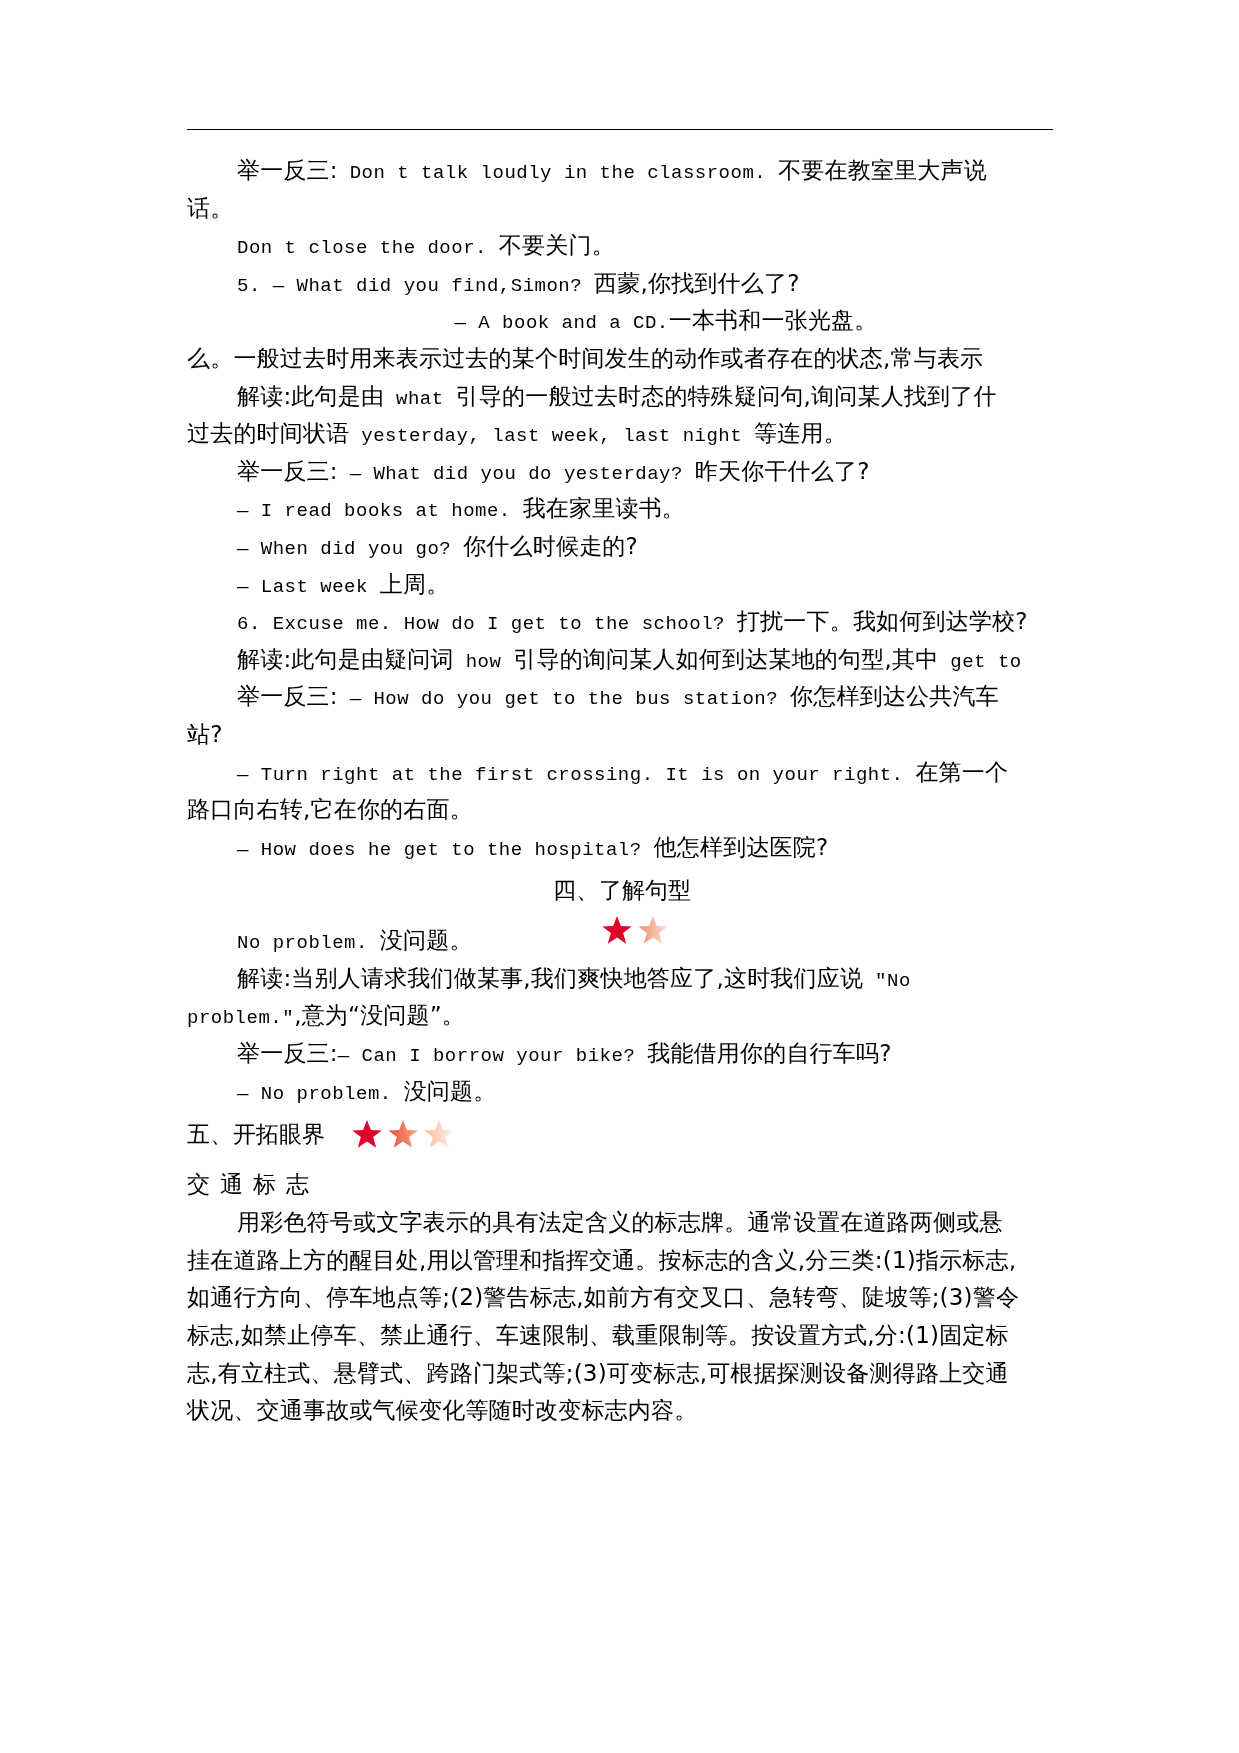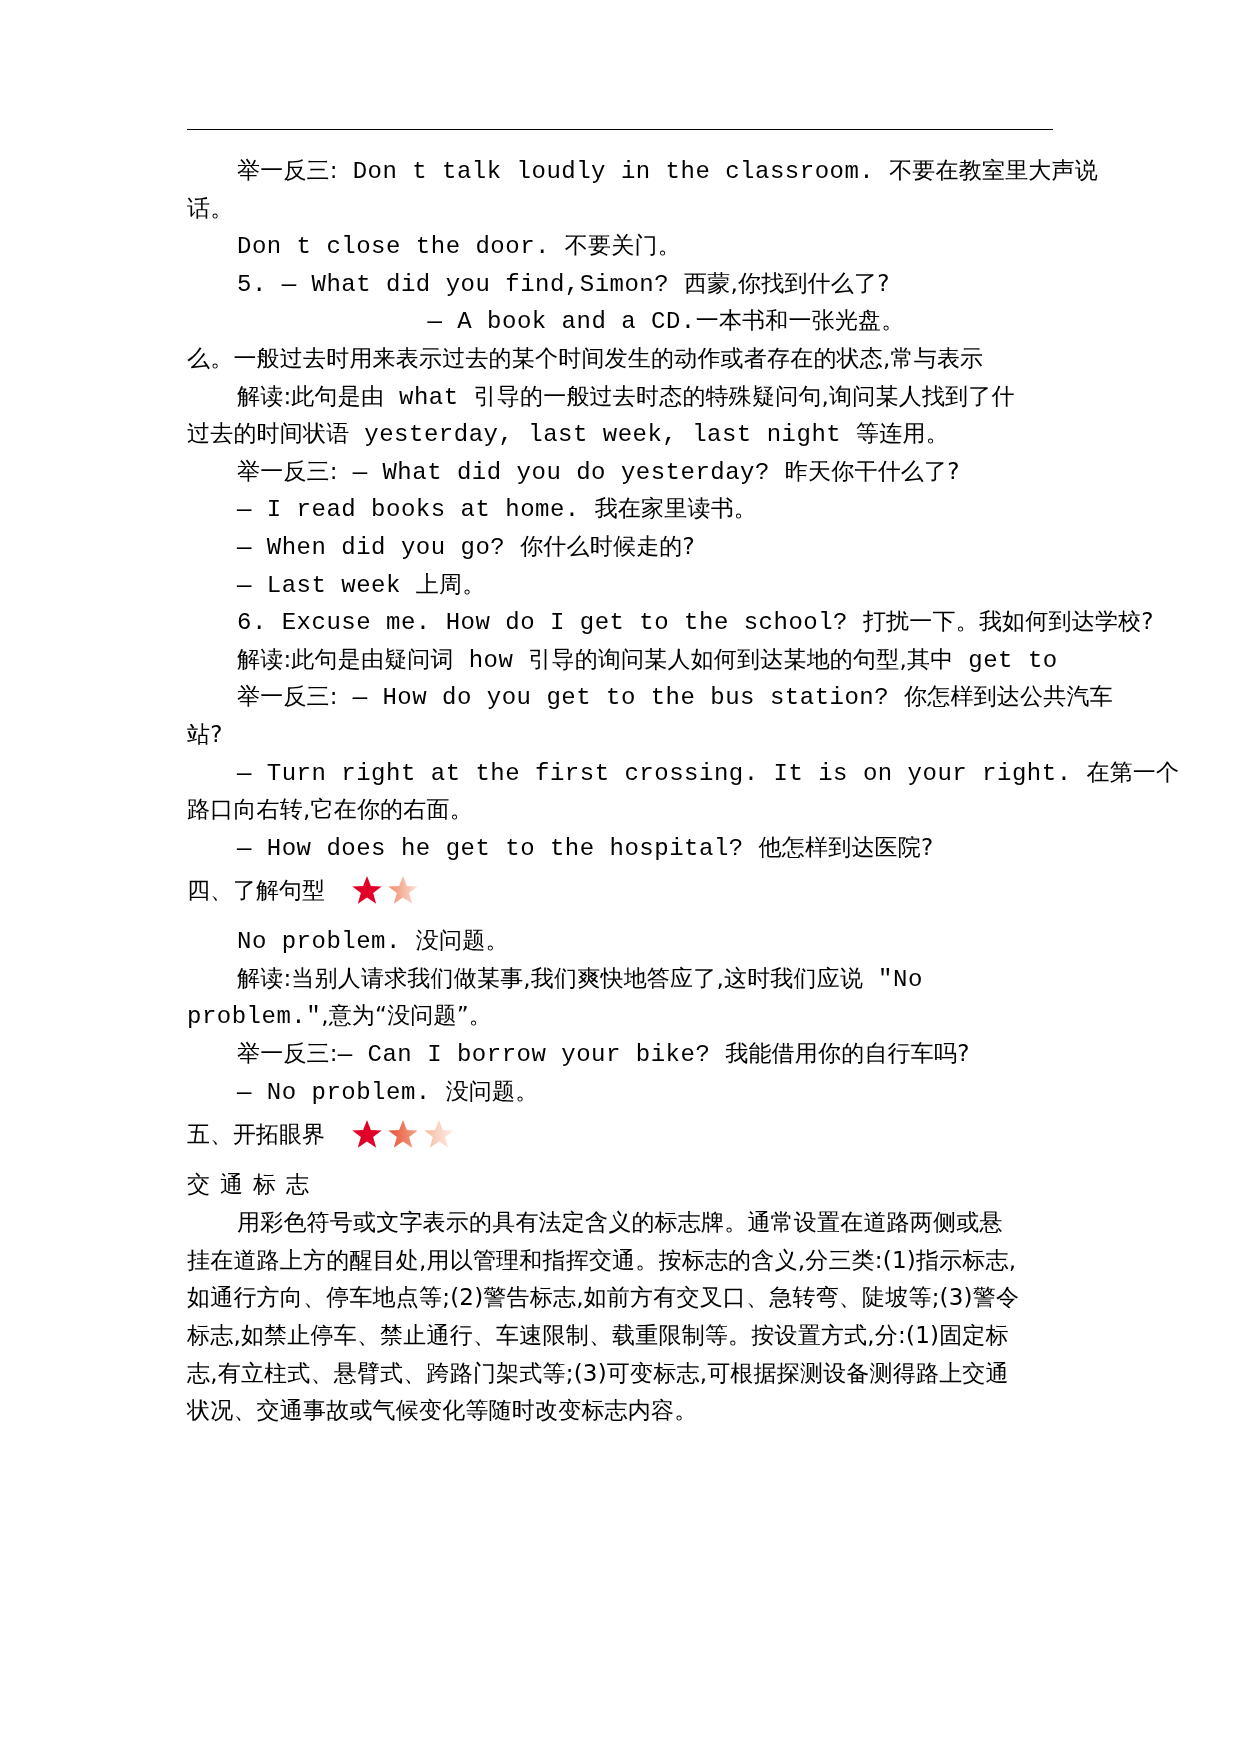--- a/index.html
+++ b/index.html
@@ -5,24 +5,24 @@
   html, body { margin: 0; padding: 0; background: #ffffff; }
   body { width: 1239px; height: 1753px; position: relative; overflow: hidden;
          font-family: "DejaVu Sans", "Liberation Sans", sans-serif; color: #000; }
   .rule { position: absolute; left: 187px; top: 129px; width: 866px; height: 0;
           border-top: 1.5px solid #000; }
   .page { position: absolute; left: 187px; top: 152px; width: 870px; }
   .line { height: 37.6px; line-height: 37.6px; font-size: 23px; white-space: nowrap;
           letter-spacing: 0.2px; }
   .indent { padding-left: 50px; }
   .indent2 { padding-left: 88px; text-align: center; }
-  .en { font-family: "Liberation Mono", "DejaVu Sans Mono", monospace; font-size: 24px;
+  .en { font-family: "Liberation Mono", "DejaVu Sans Mono", monospace; font-size: 19px;
         letter-spacing: 0.5px; }
   .heading { height: 48px; line-height: 48px; font-size: 23px; display: flex; align-items: center; }
-  .heading.gap-after { margin-bottom: 8px; }
+  .heading.gap-after { margin-bottom: 8px; flex-direction: column; }
   .stars { display: inline-flex; gap: 4px; margin-left: 26px; }
   .star { width: 32px; height: 32px; display: inline-block; }
   .title { font-size: 23px; letter-spacing: 10px; height: 44px;
            line-height: 48px; margin-top: 2px; }
 </style>
 </head>
 <body>
 
 <div class="rule"></div>
 

